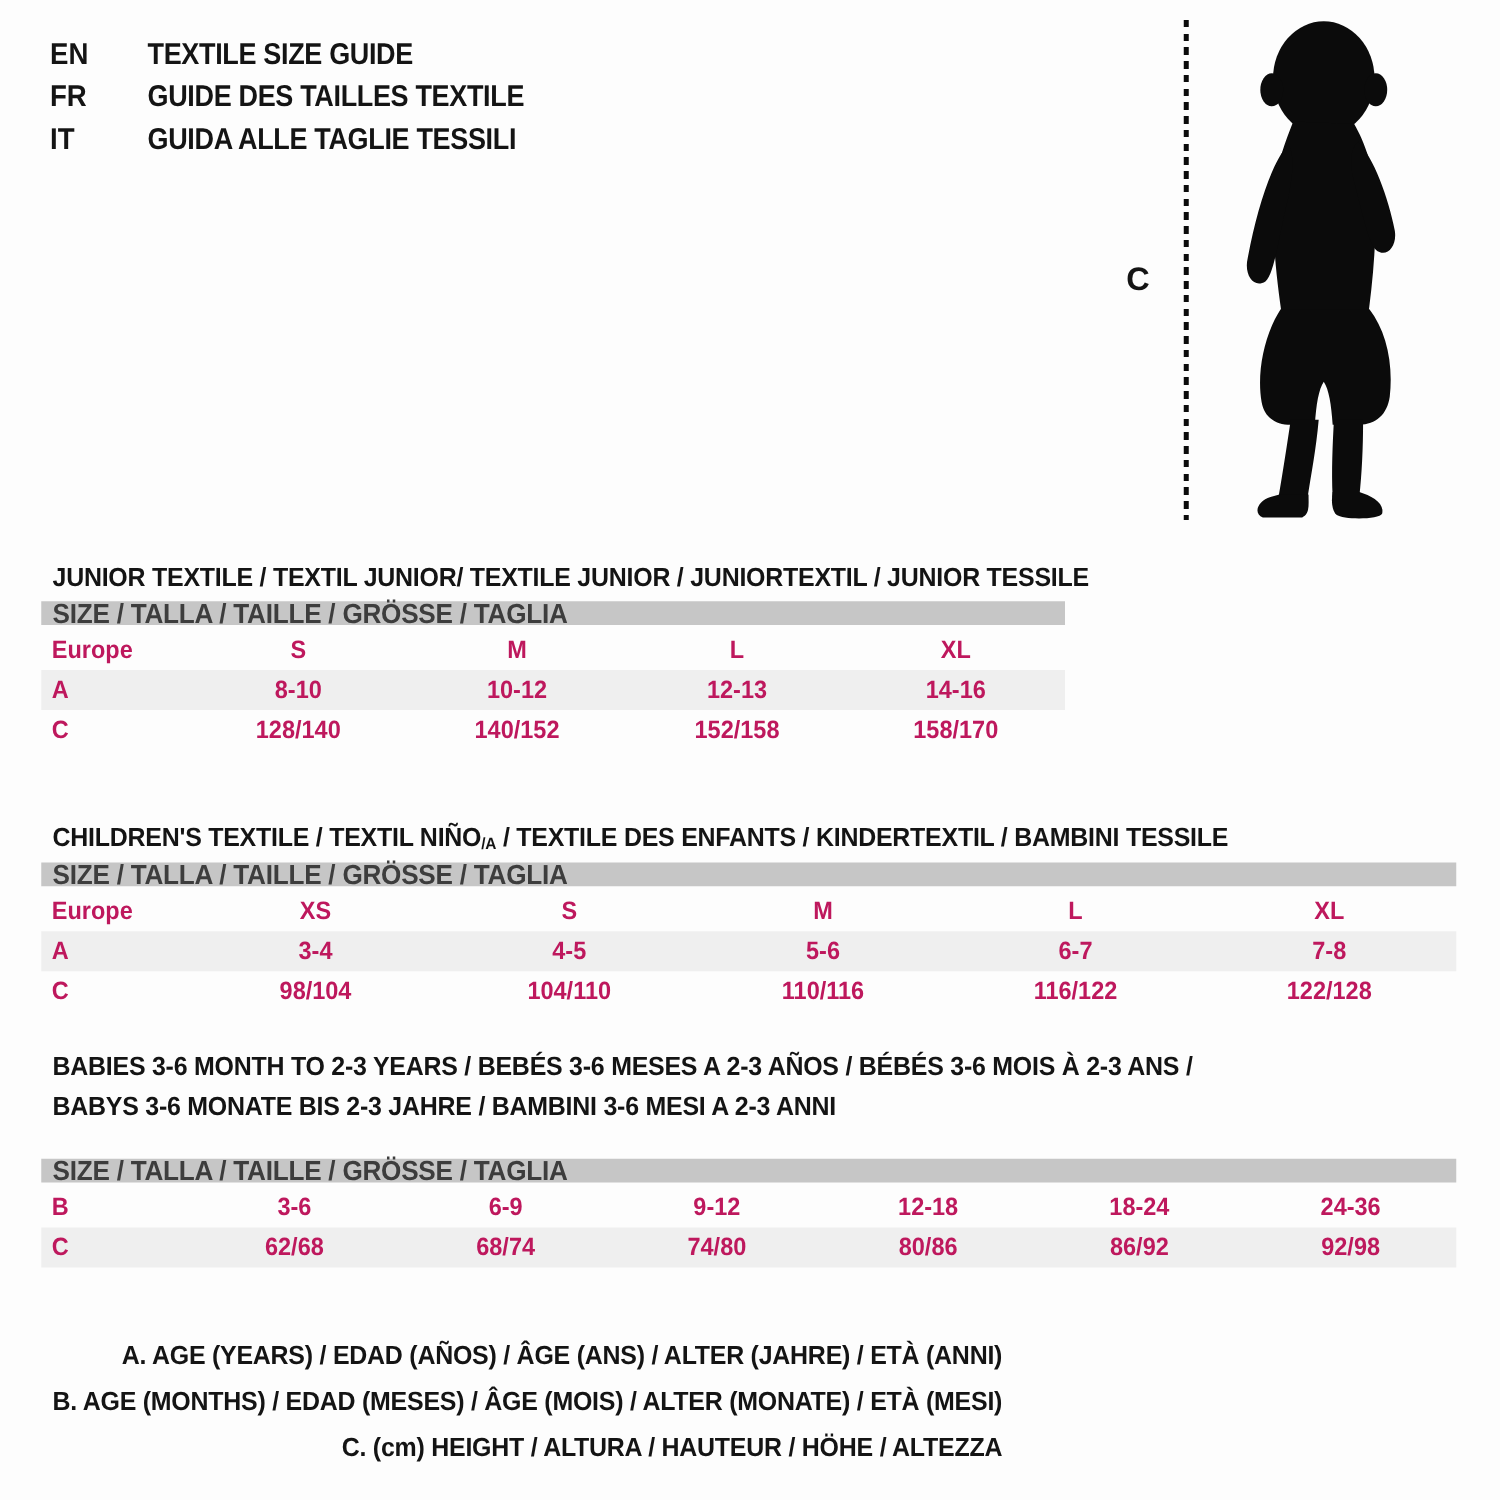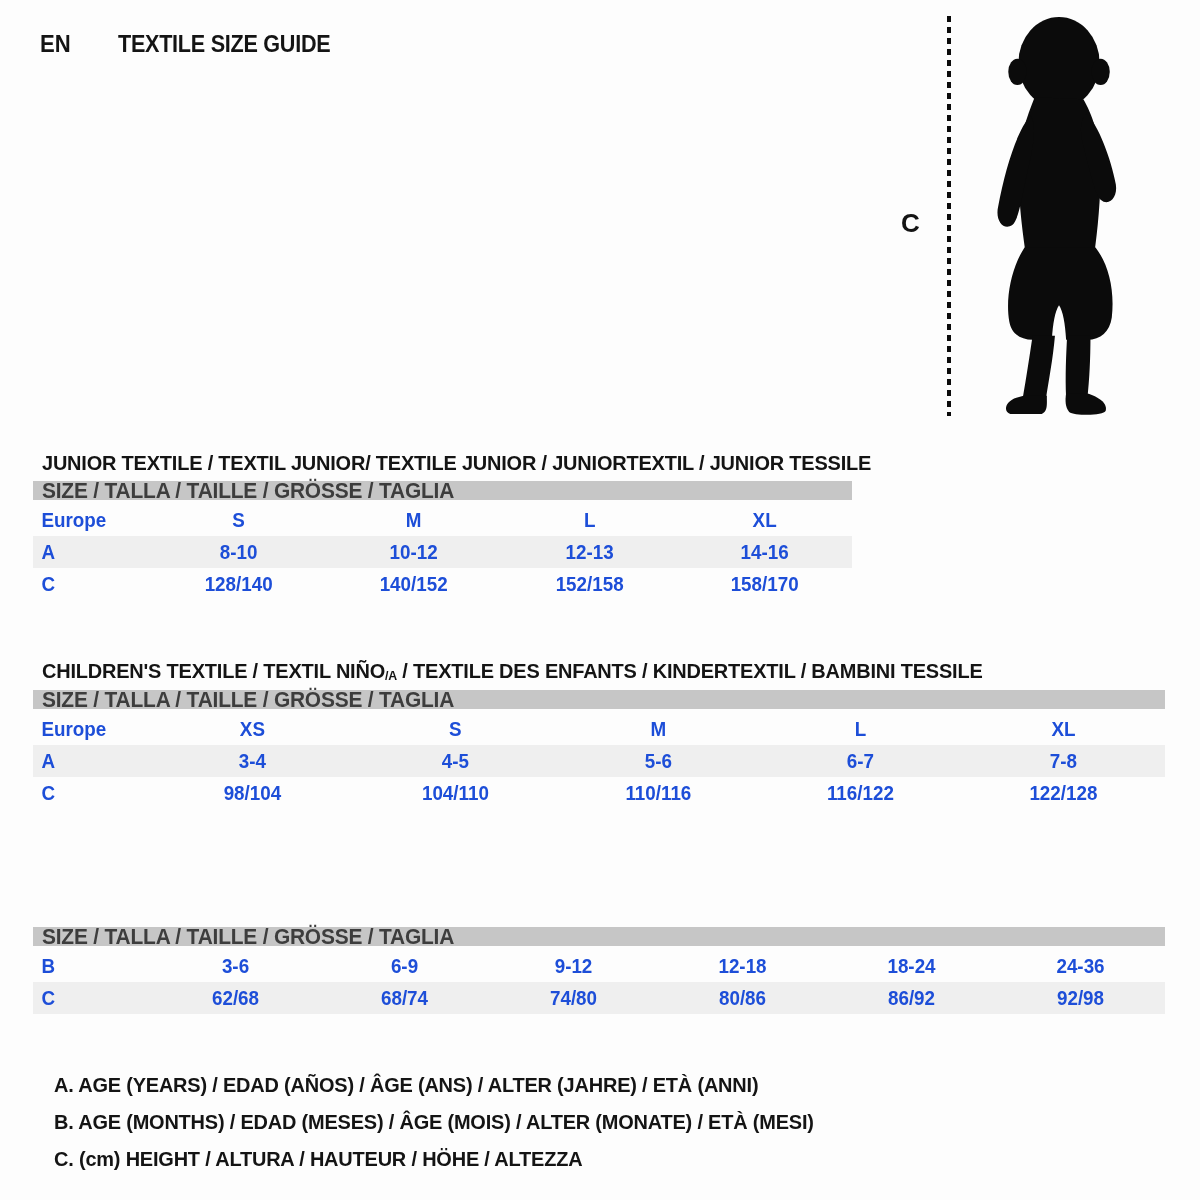--- a/index.html
+++ b/index.html
@@ -30,38 +30,46 @@
 
   
   .tbl{position:absolute;}
   .tbl-junior{left:33px;top:481px;width:819px;}
   .tbl-children{left:33px;top:690px;width:1132px;}
   .tbl-babies{left:33px;top:927px;width:1132px;}
   .tbl-header{height:19px;background:var(--bar-bg,#c6c6c6);margin-bottom:4px;display:flex;align-items:center;
     padding-left:9px;box-sizing:border-box;}
   .tbl-header>span{font-size:22px;font-weight:700;color:var(--bar-text,#3d3d3d);display:inline-block;
     transform:scaleX(0.95);transform-origin:0 50%;letter-spacing:-0.2px;}
-  .trow{display:flex;height:32px;align-items:center;font-size:20px;font-weight:700;color:#1d4ed8;}
+  .trow{display:flex;height:32px;align-items:center;font-size:20px;font-weight:700;color:#be185d;}
   .trow.shaded{background:var(--shaded-row-bg,#efefef);}
   .c0{width:118px;padding-left:9px;box-sizing:border-box;transform:scaleX(0.94);transform-origin:0 50%;}
   .c{flex:1;text-align:center;transform:scaleX(0.94);}
 
   
-  .legend{position:absolute;left:54px;top:1066px;font-size:21px;font-weight:700;line-height:37px;}
+  .legend{position:absolute;left:42px;top:1066px;font-size:21px;font-weight:700;line-height:37px;text-align:right;}
   .legend div{transform:scaleX(0.95);transform-origin:0 50%;white-space:nowrap;letter-spacing:-0.2px;}
 </style>
 </head>
 <body>
 
 <div class="page">
 
   <div class="lang-list">
     <div class="lang-row">
       <span class="lang-code">EN</span>
       <span class="lang-label">TEXTILE SIZE GUIDE</span>
+    </div>
+    <div class="lang-row">
+      <span class="lang-code">FR</span>
+      <span class="lang-label">GUIDE DES TAILLES TEXTILE</span>
+    </div>
+    <div class="lang-row">
+      <span class="lang-code">IT</span>
+      <span class="lang-label">GUIDA ALLE TAGLIE TESSILI</span>
     </div>
   </div>
 
   <span class="measure-label">C</span>
   <div class="dash-line"></div>
   <svg class="baby-svg" viewBox="0 0 170 400" aria-hidden="true">
     <g>
       <ellipse cx="86" cy="48" rx="40" ry="45"></ellipse>
       <ellipse cx="45" cy="57" rx="9" ry="13"></ellipse>
       <ellipse cx="127" cy="57" rx="9" ry="13"></ellipse>
@@ -128,20 +136,24 @@
     <div class="trow">
       <div class="c0">C</div>
       <div class="c">98/104</div>
       <div class="c">104/110</div>
       <div class="c">110/116</div>
       <div class="c">116/122</div>
       <div class="c">122/128</div>
     </div>
   </div>
 
+  <div class="babies-title">
+    <div>BABIES 3-6 MONTH TO 2-3 YEARS / BEBÉS 3-6 MESES A 2-3 AÑOS / BÉBÉS 3-6 MOIS À 2-3 ANS /</div>
+    <div>BABYS 3-6 MONATE BIS 2-3 JAHRE / BAMBINI 3-6 MESI A 2-3 ANNI</div>
+  </div>
   <div class="tbl tbl-babies">
     <div class="tbl-header">
       <span>SIZE / TALLA / TAILLE / GRÖSSE / TAGLIA</span>
     </div>
     <div class="trow">
       <div class="c0">B</div>
       <div class="c">3-6</div>
       <div class="c">6-9</div>
       <div class="c">9-12</div>
       <div class="c">12-18</div>

